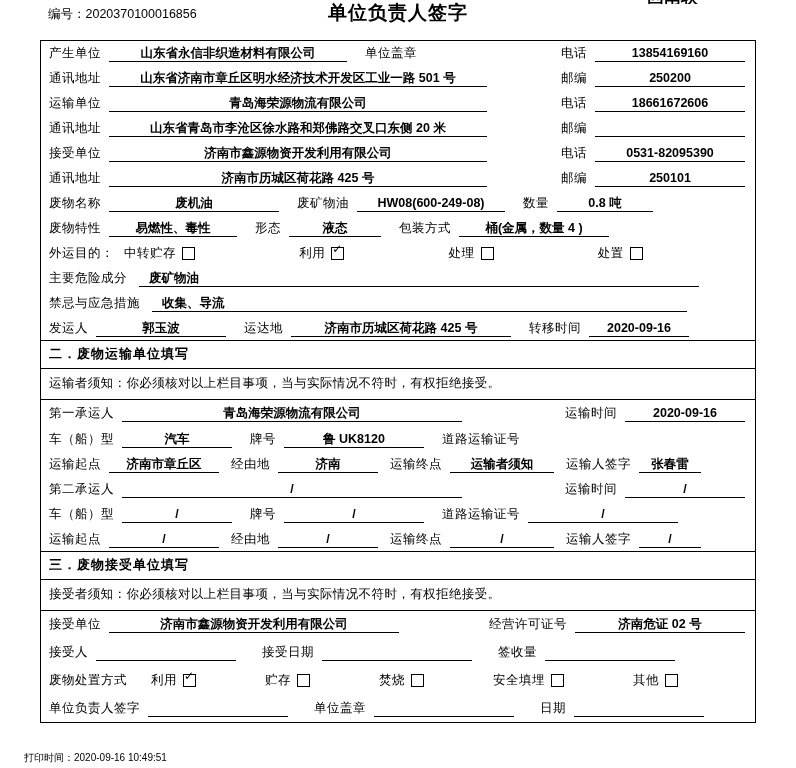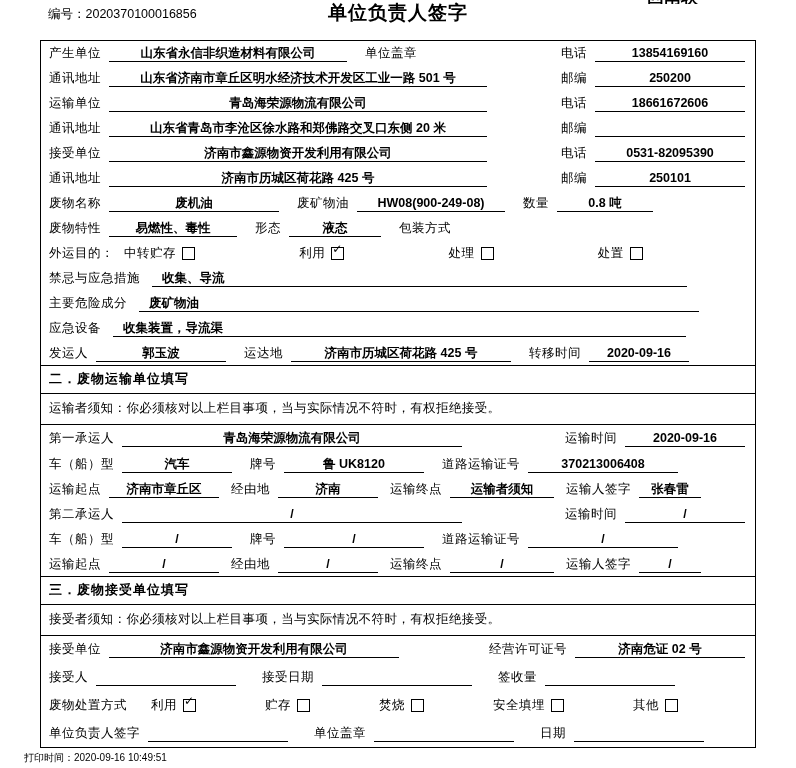--- a/index.html
+++ b/index.html
@@ -214,74 +214,70 @@
       <span class="val" style="width:150px">250101</span>
     </div>
 
     <div class="row">
       <span class="lbl">废物名称</span>
       <span class="gap6"></span>
       <span class="val" style="width:170px">废机油</span>
       <span class="gap16"></span>
       <span class="lbl">废矿物油</span>
       <span class="gap6"></span>
-      <span class="val" style="width:148px">HW08(900-249-08)</span>
+      <span class="val" style="width:148px">HW08(600-249-08)</span>
       <span class="gap16"></span>
       <span class="lbl">数量</span>
       <span class="gap6"></span>
       <span class="val" style="width:96px">0.8 吨</span>
     </div>
 
     <div class="row">
       <span class="lbl">废物特性</span>
       <span class="gap6"></span>
       <span class="val" style="width:128px">易燃性、毒性</span>
       <span class="gap16"></span>
       <span class="lbl">形态</span>
       <span class="gap6"></span>
       <span class="val" style="width:92px">液态</span>
       <span class="gap16"></span>
       <span class="lbl">包装方式</span>
       <span class="gap6"></span>
+      <span class="val" style="width:150px">桶(金属，数量  4 )</span>
     </div>
 
     <div class="row">
       <span class="lbl">外运目的：</span>
       <span class="gap10"></span>
       <span class="lbl">中转贮存</span>
       <span class="chk"></span>
       <span class="spacer"></span>
       <span class="lbl">利用</span>
       <span class="chk checked"></span>
       <span class="spacer"></span>
       <span class="lbl">处理</span>
       <span class="chk"></span>
       <span class="spacer"></span>
       <span class="lbl">处置</span>
       <span class="chk"></span>
       <span class="spacer"></span>
     </div>
 
     <div class="row">
+      <span class="lbl">主要危险成分</span>
+      <span class="gap10"></span>
+      <span class="val left" style="width:560px;padding-left:10px">废矿物油</span>
+    </div>
+
+    <div class="row">
       <span class="lbl">禁忌与应急措施</span>
       <span class="gap10"></span>
       <span class="val left" style="width:535px;padding-left:10px">收集、导流</span>
     </div>
 
-    <div class="row">
-      <span class="lbl">主要危险成分</span>
-      <span class="gap10"></span>
-      <span class="val left" style="width:560px;padding-left:10px">废矿物油</span>
-    </div>
-
-    <div class="row">
-      <span class="lbl">应急设备</span>
-      <span class="gap10"></span>
-      <span class="val left" style="width:573px;padding-left:10px">收集装置，导流渠</span>
-    </div>
 
     <div class="row row-sep">
       <span class="lbl">发运人</span>
       <span class="gap6"></span>
       <span class="val" style="width:130px">郭玉波</span>
       <span class="gap16"></span>
       <span class="lbl">运达地</span>
       <span class="gap6"></span>
       <span class="val" style="width:220px">济南市历城区荷花路 425 号</span>
       <span class="gap16"></span>
@@ -308,21 +304,20 @@
       <span class="lbl">车（船）型</span>
       <span class="gap6"></span>
       <span class="val" style="width:110px">汽车</span>
       <span class="gap16"></span>
       <span class="lbl">牌号</span>
       <span class="gap6"></span>
       <span class="val" style="width:140px">鲁 UK8120</span>
       <span class="gap16"></span>
       <span class="lbl">道路运输证号</span>
       <span class="gap6"></span>
-      <span class="val" style="width:150px">370213006408</span>
     </div>
 
     <div class="row">
       <span class="lbl">运输起点</span>
       <span class="gap6"></span>
       <span class="val" style="width:110px">济南市章丘区</span>
       <span class="gap10"></span>
       <span class="lbl">经由地</span>
       <span class="gap6"></span>
       <span class="val" style="width:100px">济南</span>

